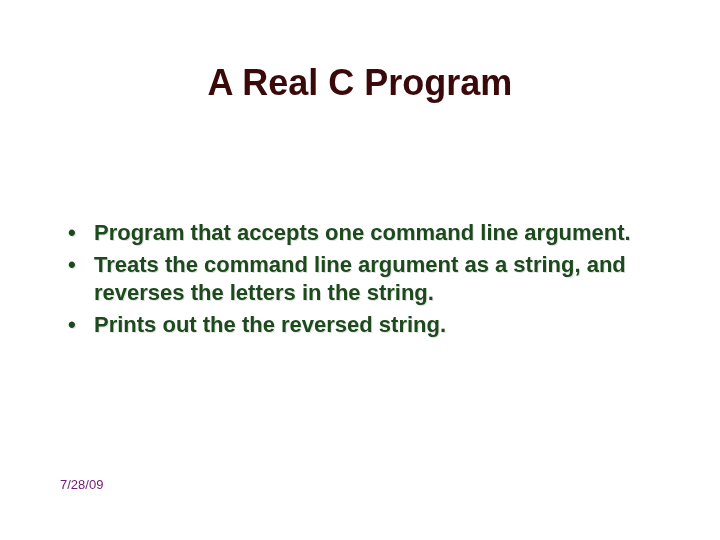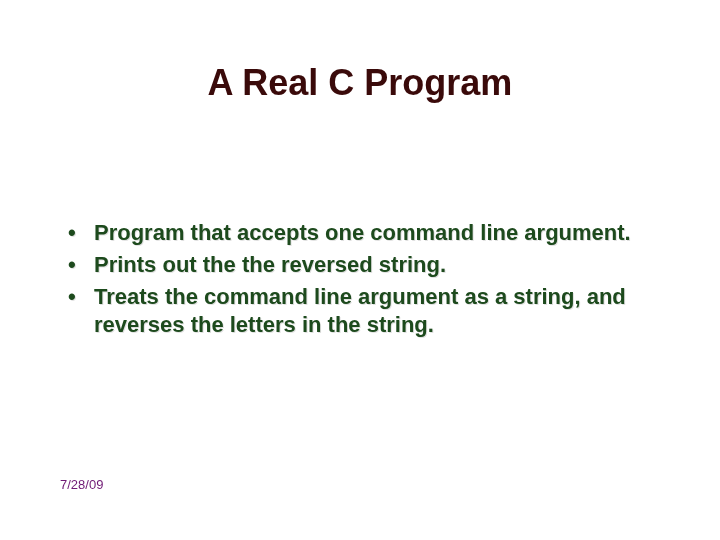--- a/index.html
+++ b/index.html
@@ -69,20 +69,20 @@
 </head>
 <body>
 
 <div class="slide">
 
   <div class="title">A Real C Program</div>
 
   <div class="body">
     <ul class="bullets">
       <li>Program that accepts one command line argument.</li>
+      <li>Treats the command line argument as a string, and reverses the letters in the string.</li>
       <li>Prints out the the reversed string.</li>
-      <li>Treats the command line argument as a string, and reverses the letters in the string.</li>
     </ul>
   </div>
 
   <div class="footer-date">7/28/09</div>
 
 </div>
 
 </body></html>

